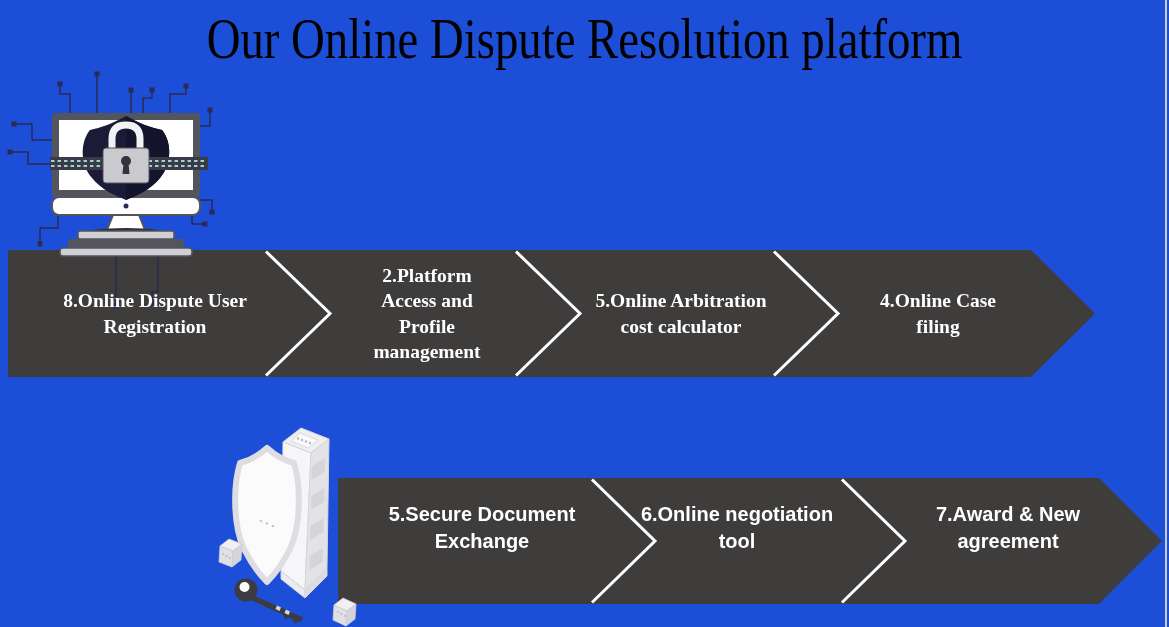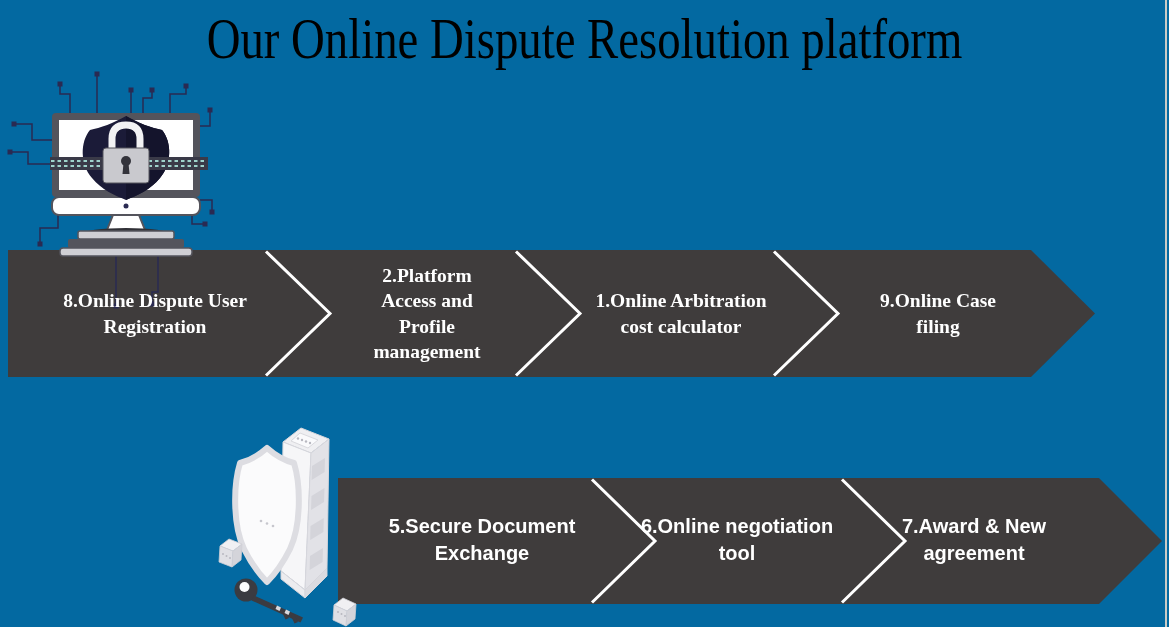--- a/index.html
+++ b/index.html
@@ -1,41 +1,41 @@
 <!DOCTYPE html>
 <html><head>
 <meta charset="utf-8">
 <style>
   html,body{margin:0;padding:0;background:#fff;}
   .slide{
-    position:relative;width:1169px;height:627px;background:#0369a1;
+    position:relative;width:1169px;height:627px;background:#1d4ed8;
     overflow:hidden;font-family:"Liberation Sans",sans-serif;
   }
   .title{
     position:absolute;top:6px;left:0;width:100%;margin:0;
     text-align:center;color:#000;
     font-family:"Liberation Serif",serif;font-weight:400;font-size:57px;
     transform:scaleX(0.82);transform-origin:center;
     white-space:nowrap;
   }
   .band-svg{position:absolute;left:0;z-index:1;}
   .illus{position:absolute;z-index:2;}
   .step{
     position:absolute;z-index:3;display:flex;align-items:center;justify-content:center;
     text-align:center;color:#ffffff;
   }
   .row1{top:250px;height:127px;font-family:Liberation Serif, serif;font-weight:700;font-size:19.5px;line-height:1.3;}
-  .row2{top:478px;height:100px;font-family:"Liberation Sans",sans-serif;font-weight:700;font-size:20px;line-height:1.35;margin-top:12px;}
+  .row2{top:478px;height:100px;font-family:"Liberation Sans",sans-serif;font-weight:700;font-size:20px;line-height:1.35;}
   .s1{left:22px;width:266px;}
   .s2{left:360px;width:134px;}
   .s3{left:594px;width:174px;}
   .s4{left:860px;width:156px;}
   .s5{left:360px;width:244px;}
   .s6{left:640px;width:194px;}
-  .s7{left:884px;width:180px;}
+  .s7{left:918px;width:180px;}
   .right-border{position:absolute;top:0;right:2px;width:2px;height:100%;background:#cbcbc5;z-index:4;}
 </style>
 </head>
 <body>
 
 <div class="slide">
 
   <h1 class="title">Our Online Dispute Resolution platform</h1>
 
   <svg class="band-svg" style="top:250px;width:1100px;height:127px" viewBox="0 0 1100 127">
@@ -46,22 +46,22 @@
   </svg>
 
   <svg class="band-svg" style="top:478px;width:1169px;height:126px" viewBox="0 0 1169 126">
     <polygon points="338,0 1099,0 1162,63 1099,126 338,126" fill="#3F3C3C"></polygon>
     <polyline points="592,1.5 655,63 592,124.5" fill="none" stroke-width="3" stroke="#FFFFFF"></polyline>
     <polyline points="842,1.5 905,63 842,124.5" fill="none" stroke-width="3" stroke="#FFFFFF"></polyline>
   </svg>
 
   <div class="step row1 s1">8.Online Dispute User Registration</div>
   <div class="step row1 s2">2.Platform Access and Profile management</div>
-  <div class="step row1 s3">1.Online Arbitration cost calculator</div>
-  <div class="step row1 s4">9.Online Case filing</div>
+  <div class="step row1 s3">5.Online Arbitration cost calculator</div>
+  <div class="step row1 s4">4.Online Case filing</div>
 
   <div class="step row2 s5">5.Secure Document Exchange</div>
   <div class="step row2 s6">6.Online negotiation tool</div>
   <div class="step row2 s7">7.Award &amp; New agreement</div>
 
   <svg class="illus" style="left:0;top:60px;width:215px;height:250px" viewBox="0 0 215 250">
     <g stroke="#2A2A52" stroke-width="1.5" fill="none">
       <polyline points="70,53 70,34 60,34 60,24"></polyline>
       <polyline points="97,53 97,14"></polyline>
       <polyline points="131,53 131,30"></polyline>

